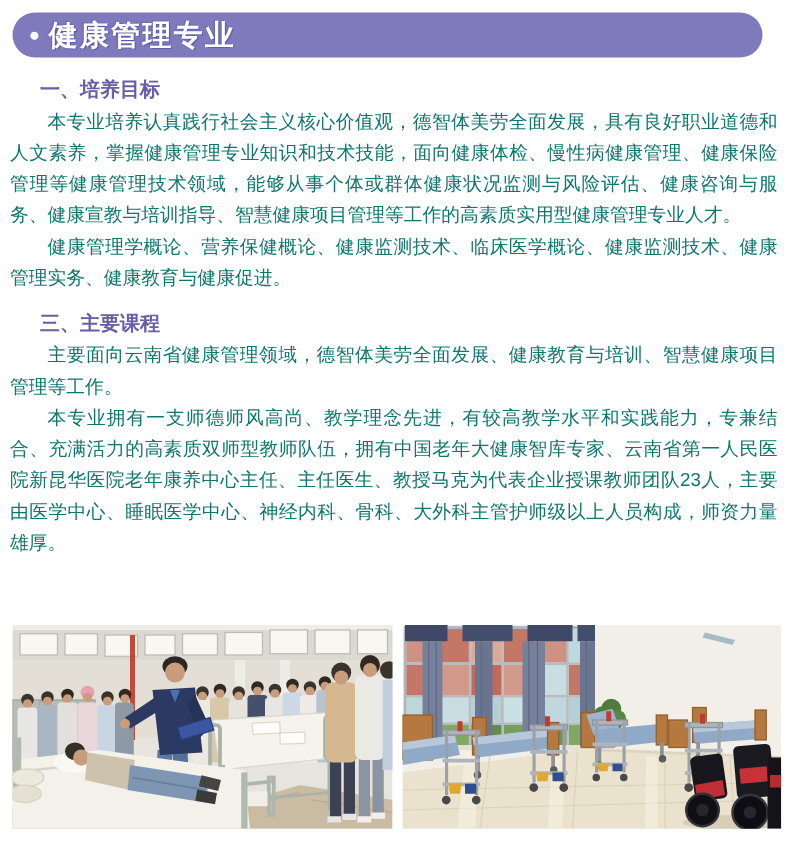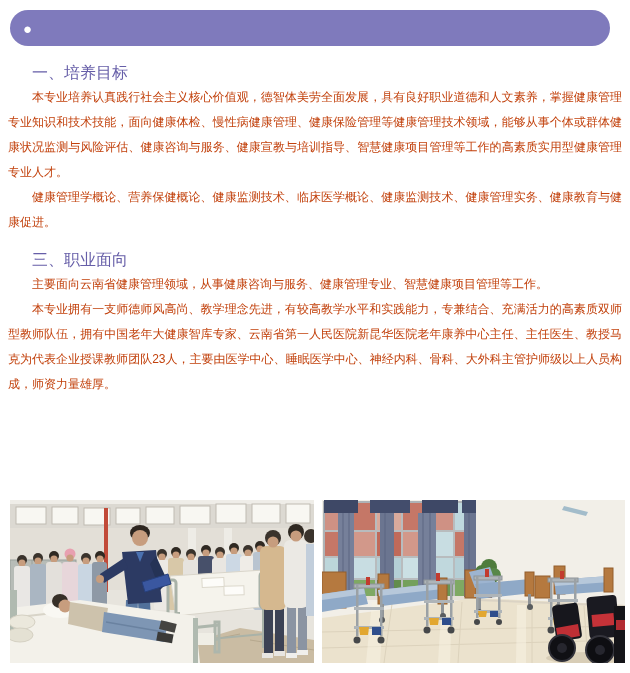--- a/index.html
+++ b/index.html
@@ -25,51 +25,52 @@
   }
   .header-title {
     color: #ffffff; font-size: 23px; font-weight: bold;
     letter-spacing: 2px;
     text-shadow: 1px 1px 0 rgba(86,79,158,0.65), -1px -1px 0 rgba(86,79,158,0.4);
   }
   .content {
     position: absolute; top: 44px; left: 8px; width: 614px;
   }
   .sec-heading {
-    font-size: 16px; font-weight: normal; color: #665ea8;
+    font-size: 16px; font-weight: bold; color: #665ea8;
     line-height: 25px; margin: 12px 0 0 0; padding-left: 24px;
   }
   .sec-heading.first { margin-top: 16px; }
   .sec-body {
-    font-size: 12px; color: #c2410c; line-height: 25px;
+    font-size: 15px; color: #0f766e; line-height: 25px;
     margin: 0; text-indent: 2em; text-align: justify;
     font-weight: 400;
   }
   .photo-row {
     position: absolute; top: 500px; left: 10px;
     display: flex; gap: 8px;
   }
   .photo-row figure { margin: 0; padding: 0; }
   .photo-row svg { display: block; }
 </style>
 </head>
 <body>
 
 <div class="header-pill">
   <span class="header-bullet">●</span>
+  <span class="header-title">健康管理专业</span>
 </div>
 
 <div class="content">
   <h3 class="sec-heading first">一、培养目标</h3>
   <p class="sec-body">本专业培养认真践行社会主义核心价值观，德智体美劳全面发展，具有良好职业道德和人文素养，掌握健康管理专业知识和技术技能，面向健康体检、慢性病健康管理、健康保险管理等健康管理技术领域，能够从事个体或群体健康状况监测与风险评估、健康咨询与服务、健康宣教与培训指导、智慧健康项目管理等工作的高素质实用型健康管理专业人才。</p>
 
   <p class="sec-body">健康管理学概论、营养保健概论、健康监测技术、临床医学概论、健康监测技术、健康管理实务、健康教育与健康促进。</p>
 
-  <h3 class="sec-heading">三、职业面向</h3>
-  <p class="sec-body">主要面向云南省健康管理领域，从事健康咨询与服务、健康管理专业、智慧健康项目管理等工作。</p>
+  <h3 class="sec-heading">三、主要课程</h3>
+  <p class="sec-body">主要面向云南省健康管理领域，德智体美劳全面发展、健康教育与培训、智慧健康项目管理等工作。</p>
 
   <p class="sec-body">本专业拥有一支师德师风高尚、教学理念先进，有较高教学水平和实践能力，专兼结合、充满活力的高素质双师型教师队伍，拥有中国老年大健康智库专家、云南省第一人民医院新昆华医院老年康养中心主任、主任医生、教授马克为代表企业授课教师团队23人，主要由医学中心、睡眠医学中心、神经内科、骨科、大外科主管护师级以上人员构成，师资力量雄厚。</p>
 </div>
 
 <div class="photo-row">
 
   <figure>
     <svg width="304" height="163" viewBox="0 0 304 163" xmlns="http://www.w3.org/2000/svg">
 
       <rect width="304" height="163" fill="#e7e4dd"></rect>

